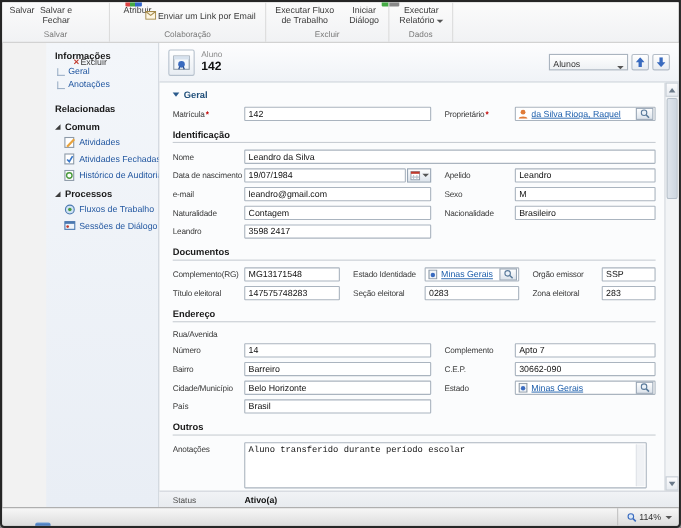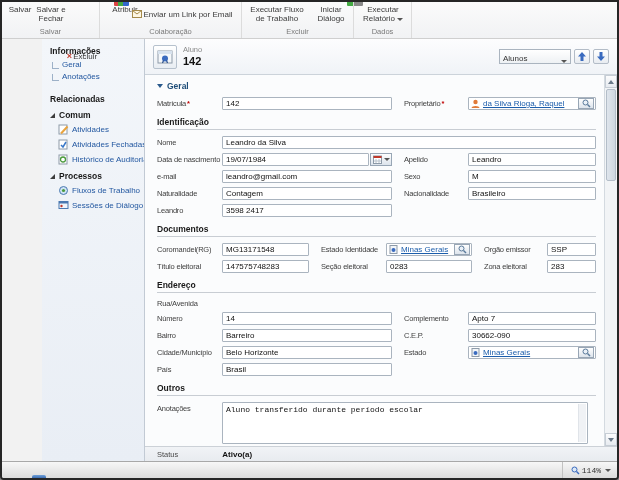--- a/index.html
+++ b/index.html
@@ -118,21 +118,21 @@
   
   .form-footer {
     height:15px; flex:none; background:linear-gradient(#f1f3f6,#e8ebef); border-top:1px solid #ccd1d7;
     display:flex; align-items:center; padding-left:12px; font-size:7.5px; color:#4a4a4a;
   }
   .form-footer .status-val { font-weight:bold; color:#111; margin-left:44px; font-size:8px; }
   
   .statusbar {
     height:17px; flex:none; background:linear-gradient(#f7f7f7,#dcdcdc);
     border-top:1px solid #a8a8a8; display:flex; align-items:center; justify-content:flex-end;
-    padding:0 6px; position:relative;font-family:Liberation Mono, monospace;
+    padding:0 6px; position:relative;
   }
   .zoom-ctl { display:flex; align-items:center; gap:2px; font-size:8px; color:#333; cursor:pointer; border-left:1px solid #c2c2c2; padding-left:8px; height:100%; }
   .bottom-sliver { position:absolute; left:30px; bottom:-1px; width:14px; height:4px; background:linear-gradient(#6f9fd8,#2b5ea7); border-radius:2px 2px 0 0; }
 </style>
 </head>
 <body>
 
 <div class="window">
 
   <div class="ribbon">
@@ -330,21 +330,21 @@
           <div class="frow r2">
             <span class="flabel">Leandro</span>
             <input class="finput" value="3598 2417" style="">
             <span></span>
               <span></span>
           </div>
 
           <div class="sec-header">Documentos</div>
 
           <div class="frow r3">
-            <span class="flabel">Coromandel(RG)</span>
+            <span class="flabel">Complemento(RG)</span>
             <input class="finput" value="MG13171548" style="">
             <span class="flabel ind">Estado Identidade</span>
             <div class="lookup">
               <svg width="9" height="9" viewBox="0 0 9 9">
                   <rect x="1" y="0.5" width="7" height="8" fill="#f2f5f8" stroke="#8d9aa8"></rect>
                   <circle cx="4.5" cy="5" r="2" fill="#3a6bbf"></circle>
                 </svg>
               <span class="link">Minas Gerais</span>
               <span class="lookup-btn">
                   <svg width="9" height="9" viewBox="0 0 9 9">

